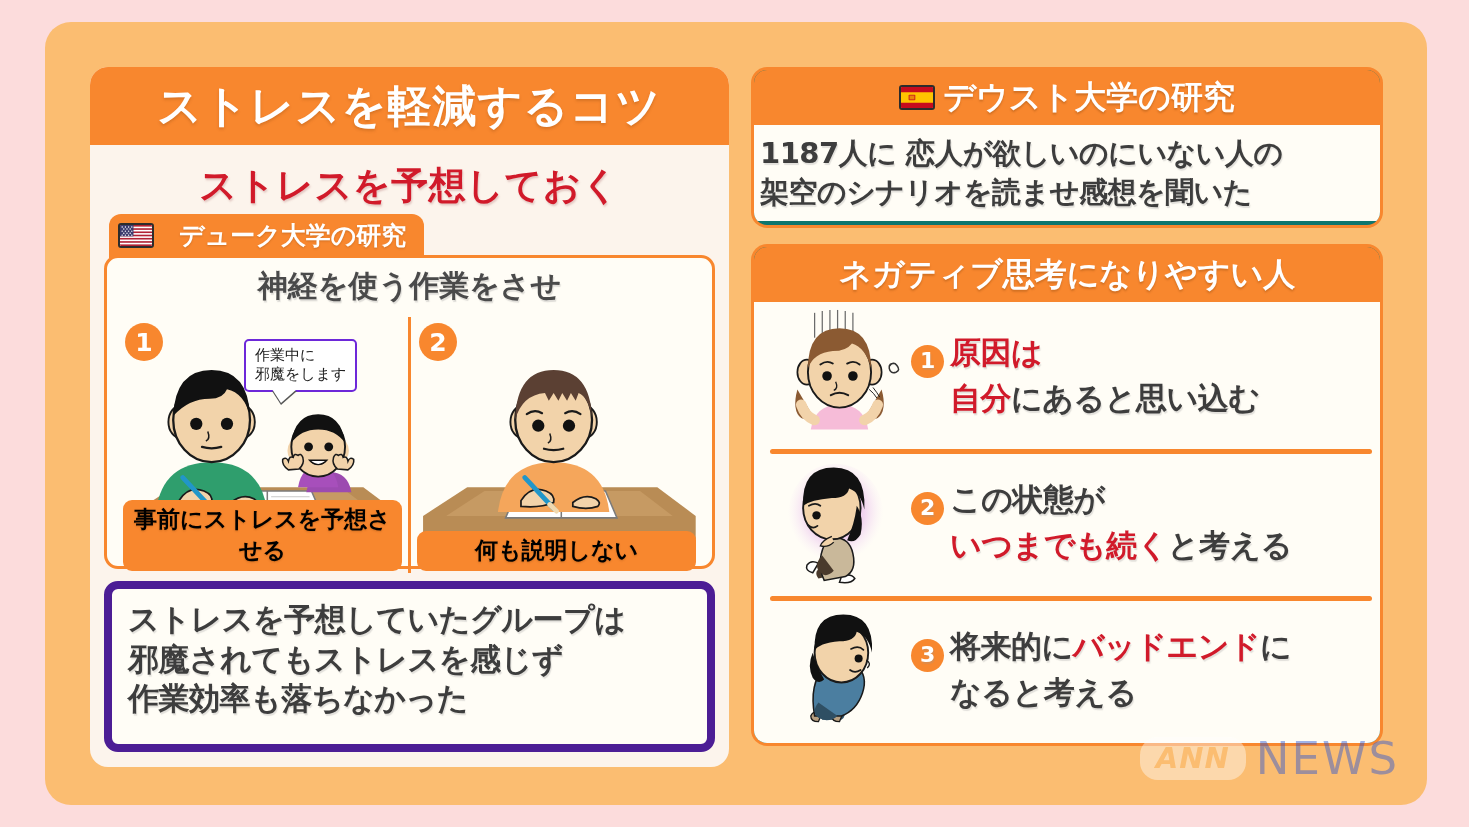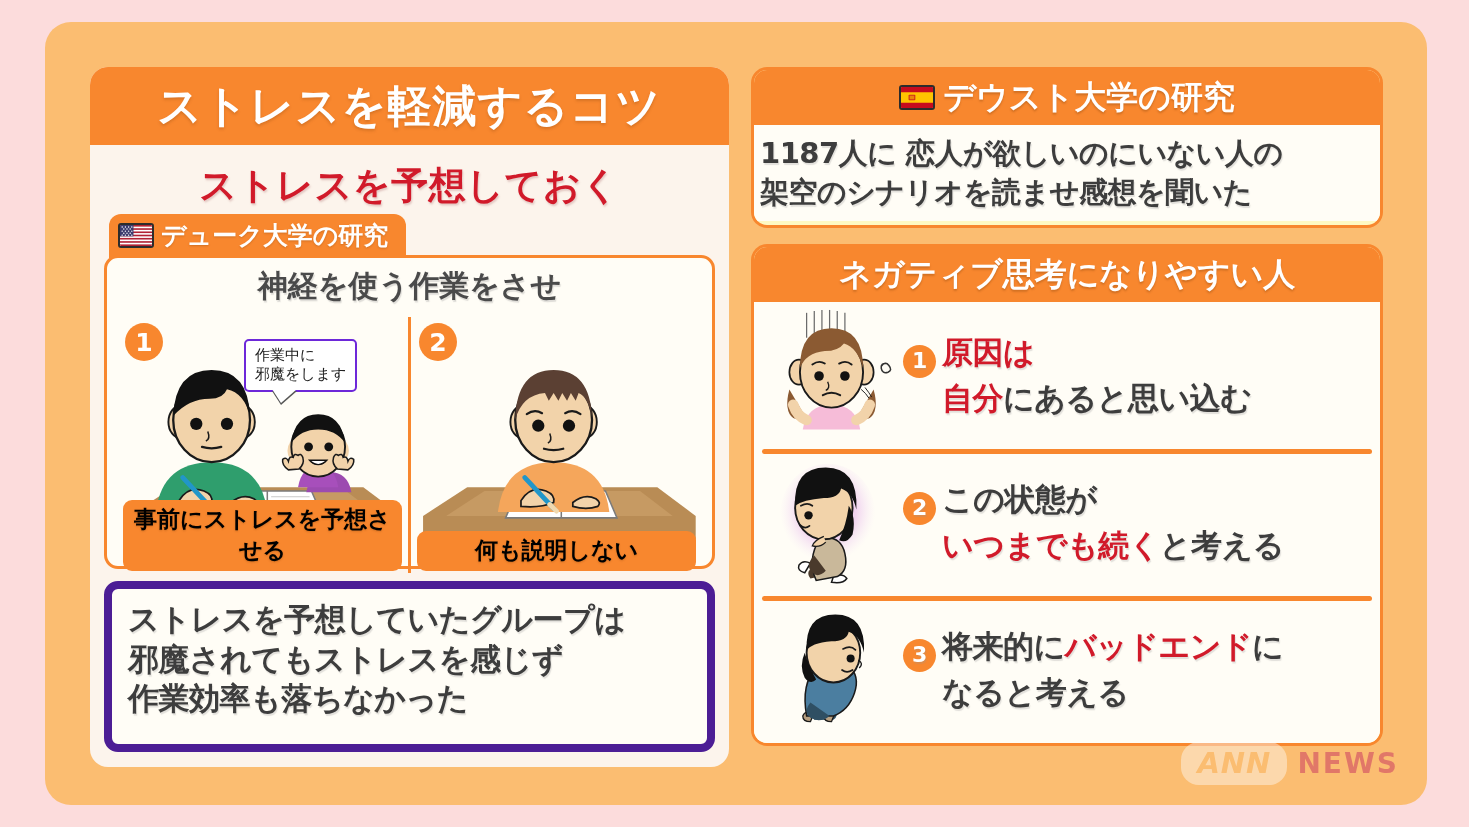--- a/index.html
+++ b/index.html
@@ -49,21 +49,21 @@
     color: #d11a2a;
     font-size: 37px;
     font-weight: bold;
     margin-top: 16px;
     letter-spacing: 0.5px;
     text-shadow: 1px 2px 2px rgba(180,120,120,.35);
   }
 
   
   .study-tab {
-    display: inline-flex; align-items: center; gap: 7px;
+    display: inline-flex; align-items: center; gap: 25px;
     background: #f8872e;
     color: #fff;
     font-size: 25px; font-weight: bold;
     padding: 5px 18px 6px 9px;
     border-radius: 12px 12px 0 0;
     margin-left: 19px;
     position: relative;
     top: 3px;
     z-index: 3;
     text-shadow: 0 1px 2px rgba(120,60,10,.3);
@@ -165,21 +165,21 @@
     font-size: 31px;
     font-weight: bold;
     color: #3d3d3d;
     line-height: 1.28;
     letter-spacing: -0.5px;
     text-shadow: 1px 2px 1px rgba(150,150,150,.28);
   }
 
   
   .r-card {
-    background: #fef9c3;
+    background: #0f766e;
     border-radius: 16px;
     overflow: hidden;
     border: 3px solid #f8872e;
   }
   #r-card-1 { height: 161px; }
   #r-card-2 { height: 502px; margin-top: 16px; }
 
   .r-head {
     background: #f8872e;
     height: 55px;
@@ -203,20 +203,21 @@
     letter-spacing: -0.5px;
     text-shadow: 1px 2px 1px rgba(150,150,150,.28);
   }
 
   .r-list { background: #fffdf6; height: 444px; }
   .r-item {
     display: flex; align-items: center;
     height: 147px;
     padding: 0 10px;
     position: relative;
+    margin-left: 8px;
   }
   .r-item + .r-item::before {
     content: "";
     position: absolute;
     left: 8px; right: 8px; top: 0;
     height: 5px; background: #f8872e;
     border-radius: 3px;
   }
   .r-thumb { width: 135px; flex: none; height: 134px; position: relative; }
   .r-thumb svg { width: 100%; height: 100%; display: block; }
@@ -247,22 +248,22 @@
   }
   .wm-pill {
     background: #fff;
     border-radius: 18px;
     padding: 4px 16px 5px;
     color: #fbbd71;
     font-size: 29px; font-weight: bold; font-style: italic;
     letter-spacing: 1px;
   }
   .wm-news {
-    color: #be185d;
-    font-size: 28px; font-weight: bold;
+    color: #1d4ed8;
+    font-size: 45px; font-weight: normal;
     letter-spacing: 2px;
   }
 </style>
 </head>
 <body>
 
 <div id="outer-card">
 
   <div class="panel" id="panel-left">
 

